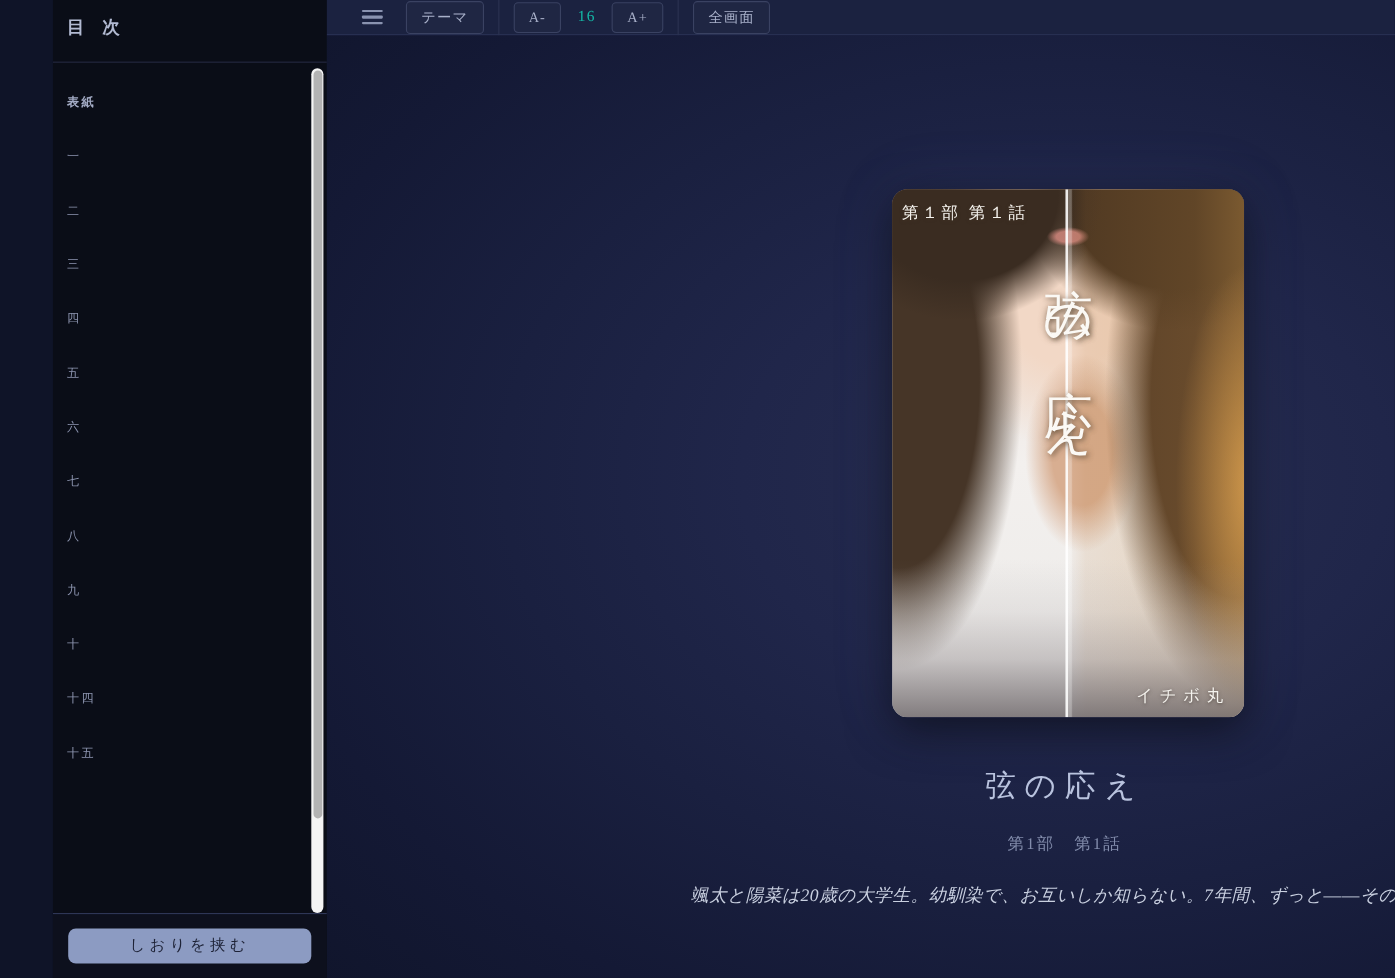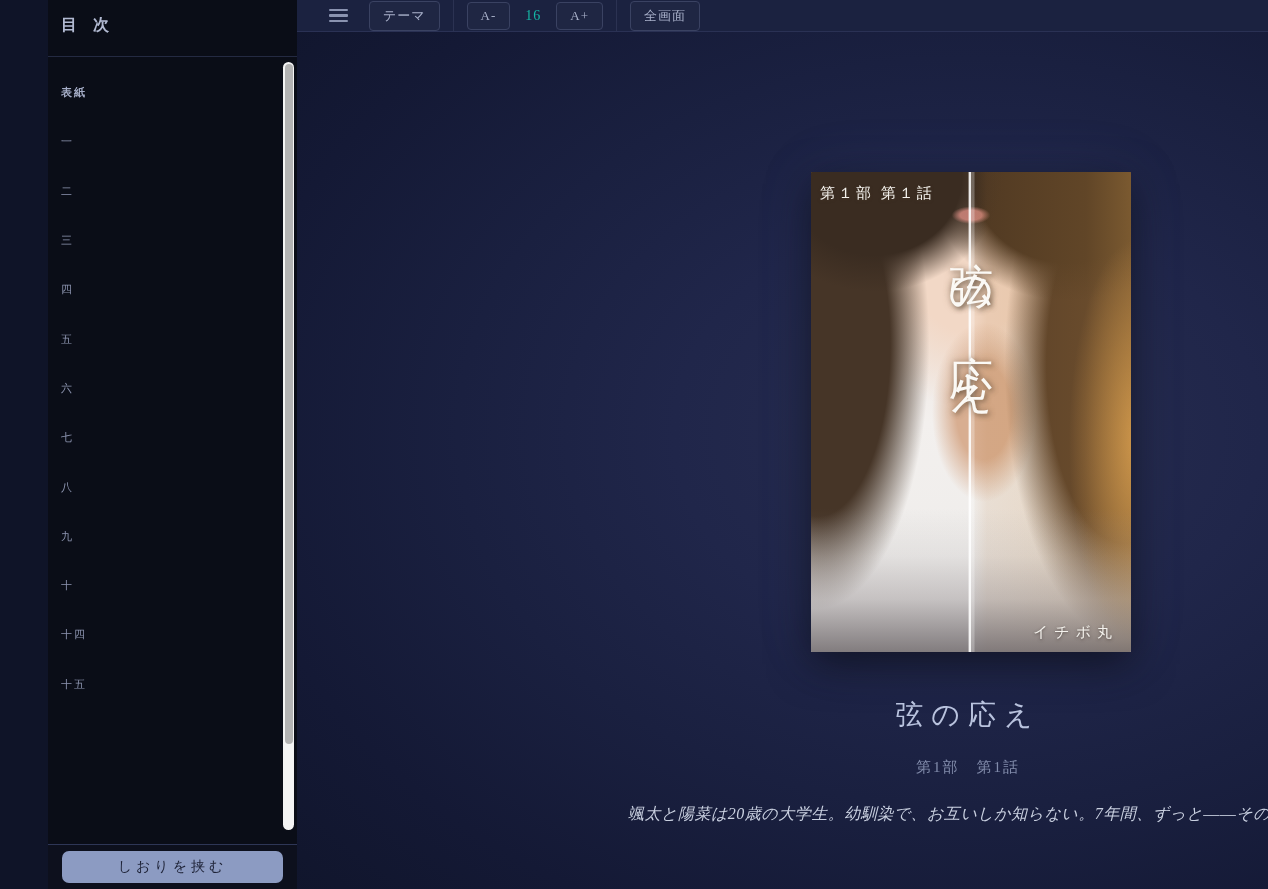--- a/index.html
+++ b/index.html
@@ -16,21 +16,21 @@
     font-weight:bold; letter-spacing:16px; color:#b2bad2; white-space:nowrap; }
   .toc { position:absolute; left:0; top:58px; width:234px; height:772px;
     overflow:hidden; padding-top:10px; }
   .toc-item { height:49.3px; display:flex; align-items:center; padding-left:13px;
     color:#8d95b0; font-size:11px; letter-spacing:2px; cursor:pointer; white-space:nowrap; }
   .toc-item.current { color:#a4acc6; font-weight:bold; }
   .sb-scrollbar { position:absolute; left:235px; top:62px; width:11px; height:768px;
     background:#f4f4f4; border-radius:6px; }
   .sb-scroll-thumb { position:absolute; left:1.5px; top:2px; width:8px; height:680px;
     background:#b3b3b3; border-radius:4px; }
-  .sb-footer { position:absolute; left:0; bottom:0; width:249px; height:45px;
+  .sb-footer { position:absolute; left:0; bottom:0; width:249px; height:59px;
     background:#0d101d; border-top:1px solid #2e3656; display:flex;
     align-items:center; justify-content:center; }
   .bookmark-btn { width:221px; height:32px; background:#8c9bc2; color:#1d2236;
     border:none; border-radius:7px; font-size:14px; letter-spacing:4px;
     font-family:inherit; cursor:pointer; }
 
   
   .main { position:absolute; left:249px; top:0; width:1019px; height:889px; }
   .toolbar { position:absolute; left:0; top:0; width:1019px; height:32px;
     background:#1b2240; border-bottom:1px solid #2a3154; display:flex;
@@ -44,21 +44,21 @@
   .tb-sep { width:1px; height:32px; background:#2b3252; margin:0 13px; }
   .tb-size { color:#14b8a6; font-size:14px; margin:0 15px; letter-spacing:1px;text-align:right; }
 
   .content { position:absolute; left:0; top:32px; width:1019px; height:857px;
     background:
       radial-gradient(ellipse 980px 720px at 671px 400px,
         #272d50 0%, #20264a 30%, #1a2040 52%, #141935 75%, #0f1429 100%); }
 
   
   .cover { position:absolute; left:514px; top:140px; width:320px; height:480px;
-    border-radius:1px; overflow:hidden;
+    border-radius:14px; overflow:hidden;
     box-shadow:0 12px 40px rgba(0,0,0,0.55), 0 0 60px rgba(110,120,190,0.12);padding-left:15px; }
   .cover-art { position:absolute; inset:0;
     background:
       
       linear-gradient(90deg, rgba(255,255,255,0) 0 49.1%,
         rgba(255,255,255,0.9) 49.4% 50.1%, rgba(255,255,255,0.28) 50.1% 50.9%,
         rgba(255,255,255,0) 51.3%),
       
       linear-gradient(to top, rgba(104,98,101,0.8) 0%, rgba(140,134,137,0.4) 11%,
         rgba(160,155,158,0.15) 20%, rgba(0,0,0,0) 30%),

